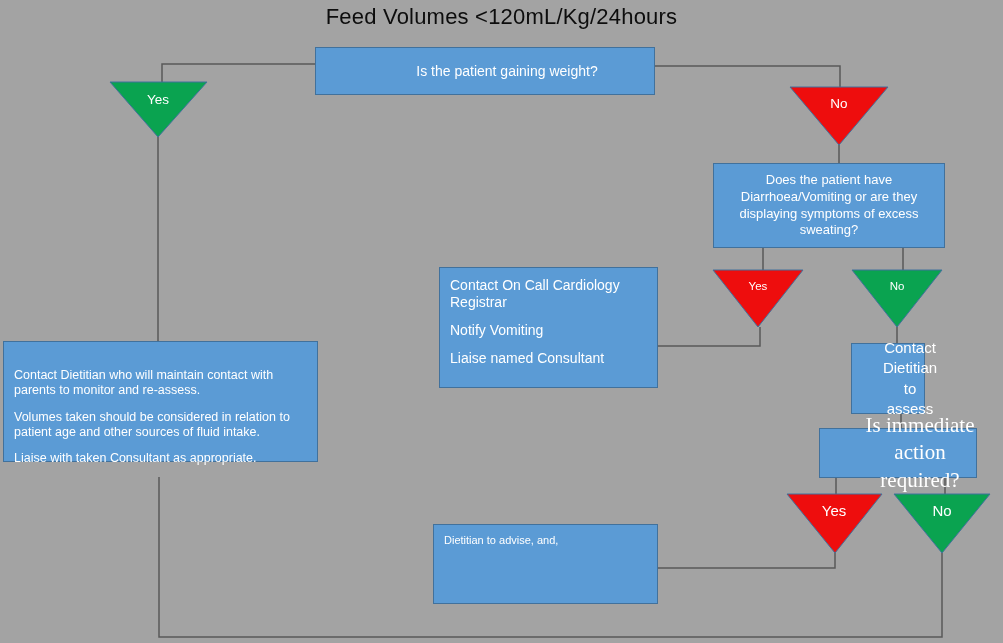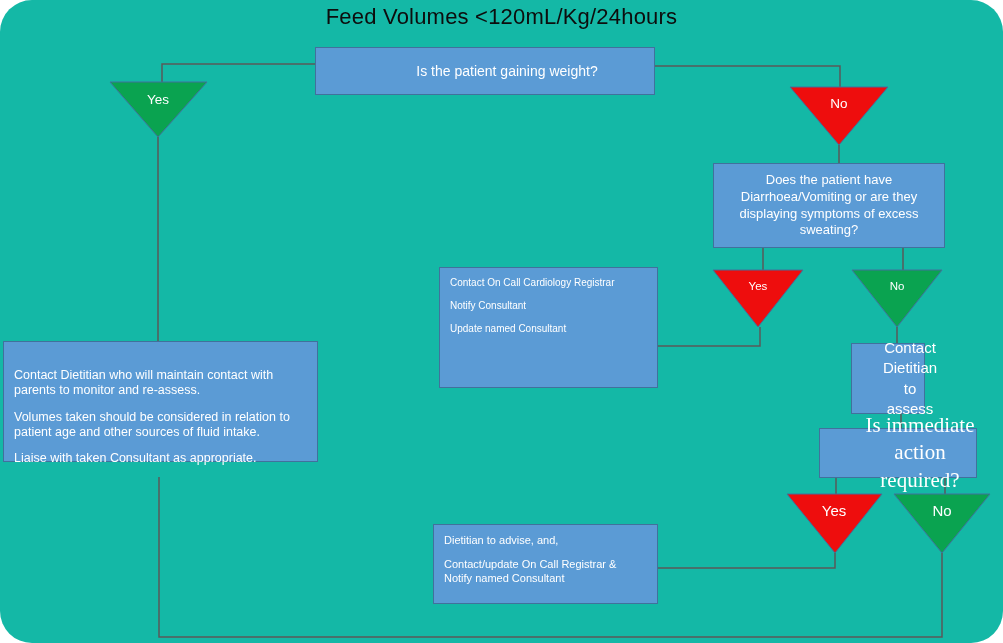--- a/index.html
+++ b/index.html
@@ -1,22 +1,21 @@
 <!DOCTYPE html>
 <html><head>
 <meta charset="utf-8">
 <style>
   html,body{margin:0;padding:0;background:#ffffff;}
   .canvas{
     position:relative;
     width:1003px;height:643px;
-    background:#14b8a6;
+    background:#a3a3a3;
     font-family:"Liberation Sans", sans-serif;
     overflow:hidden;
-    border-radius:32px;
   }
   .title{
     position:absolute;left:0;top:4px;width:1003px;
     text-align:center;
     font-size:22px;color:#0d0d0d;
     letter-spacing:0.2px;
   }
   svg.layer{position:absolute;left:0;top:0;}
   .node{
     position:absolute;
@@ -27,21 +26,21 @@
     padding-left:44px;
   }
   .node.center{
     display:flex;align-items:center;justify-content:center;
     text-align:center;
   }
   .node p{margin:0 0 11px 0;padding:0;line-height:1.22;}
   .node p:last-child{margin-bottom:0;}
   .q1{left:315px;top:47px;width:340px;height:48px;font-size:14px;}
   .q2{left:713px;top:163px;width:232px;height:85px;font-size:13px;padding:2px 6px;line-height:1.3;}
-  .cardio{left:439px;top:267px;width:219px;height:121px;font-size:10px;padding:9px 10px;}
+  .cardio{left:439px;top:267px;width:219px;height:121px;font-size:14px;padding:9px 10px;}
   .monitor{left:3px;top:341px;width:315px;height:121px;font-size:12.5px;padding:26px 10px;}
   .assess{left:851px;top:343px;width:74px;height:71px;font-size:15px;line-height:1.35;}
   .immediate{left:819px;top:428px;width:158px;height:50px;font-size:21px;line-height:1.3;font-family:Liberation Serif, serif;}
   .advise{left:433px;top:524px;width:225px;height:80px;font-size:11px;padding:9px 10px;}
   .tri-label{font-family:"Liberation Sans",sans-serif;fill:#ffffff;}
   polyline{fill:none;stroke:#595959;stroke-width:1.5;}
   polygon{stroke:#41719C;stroke-width:1;}
   polygon.green{fill:#0AA350;}
   polygon.red{fill:#EE0D0D;}
 </style>
@@ -97,36 +96,35 @@
   <div class="node center q1">
     <span>Is the patient gaining weight?</span>
   </div>
 
   <div class="node center q2">
     <span>Does the patient have Diarrhoea/Vomiting or are they displaying symptoms of excess sweating?</span>
   </div>
 
   <div class="node cardio">
     <p>Contact On Call Cardiology Registrar</p>
-    <p>Notify Consultant</p>
-    <p>Update named Consultant</p>
+    <p>Notify Vomiting</p>
+    <p>Liaise named Consultant</p>
   </div>
 
   <div class="node monitor">
     <p>Contact Dietitian who will maintain contact with parents to monitor and re-assess.</p>
     <p>Volumes taken should be considered in relation to patient age and other sources of fluid intake.</p>
     <p>Liaise with taken Consultant as appropriate.</p>
   </div>
 
   <div class="node center assess">
     <span>Contact Dietitian to assess</span>
   </div>
 
   <div class="node center immediate">
     <span>Is immediate action required?</span>
   </div>
 
   <div class="node advise">
     <p>Dietitian to advise, and,</p>
-    <p>Contact/update On Call Registrar &amp; Notify named Consultant</p>
   </div>
 
 </div>
 
 </body></html>

